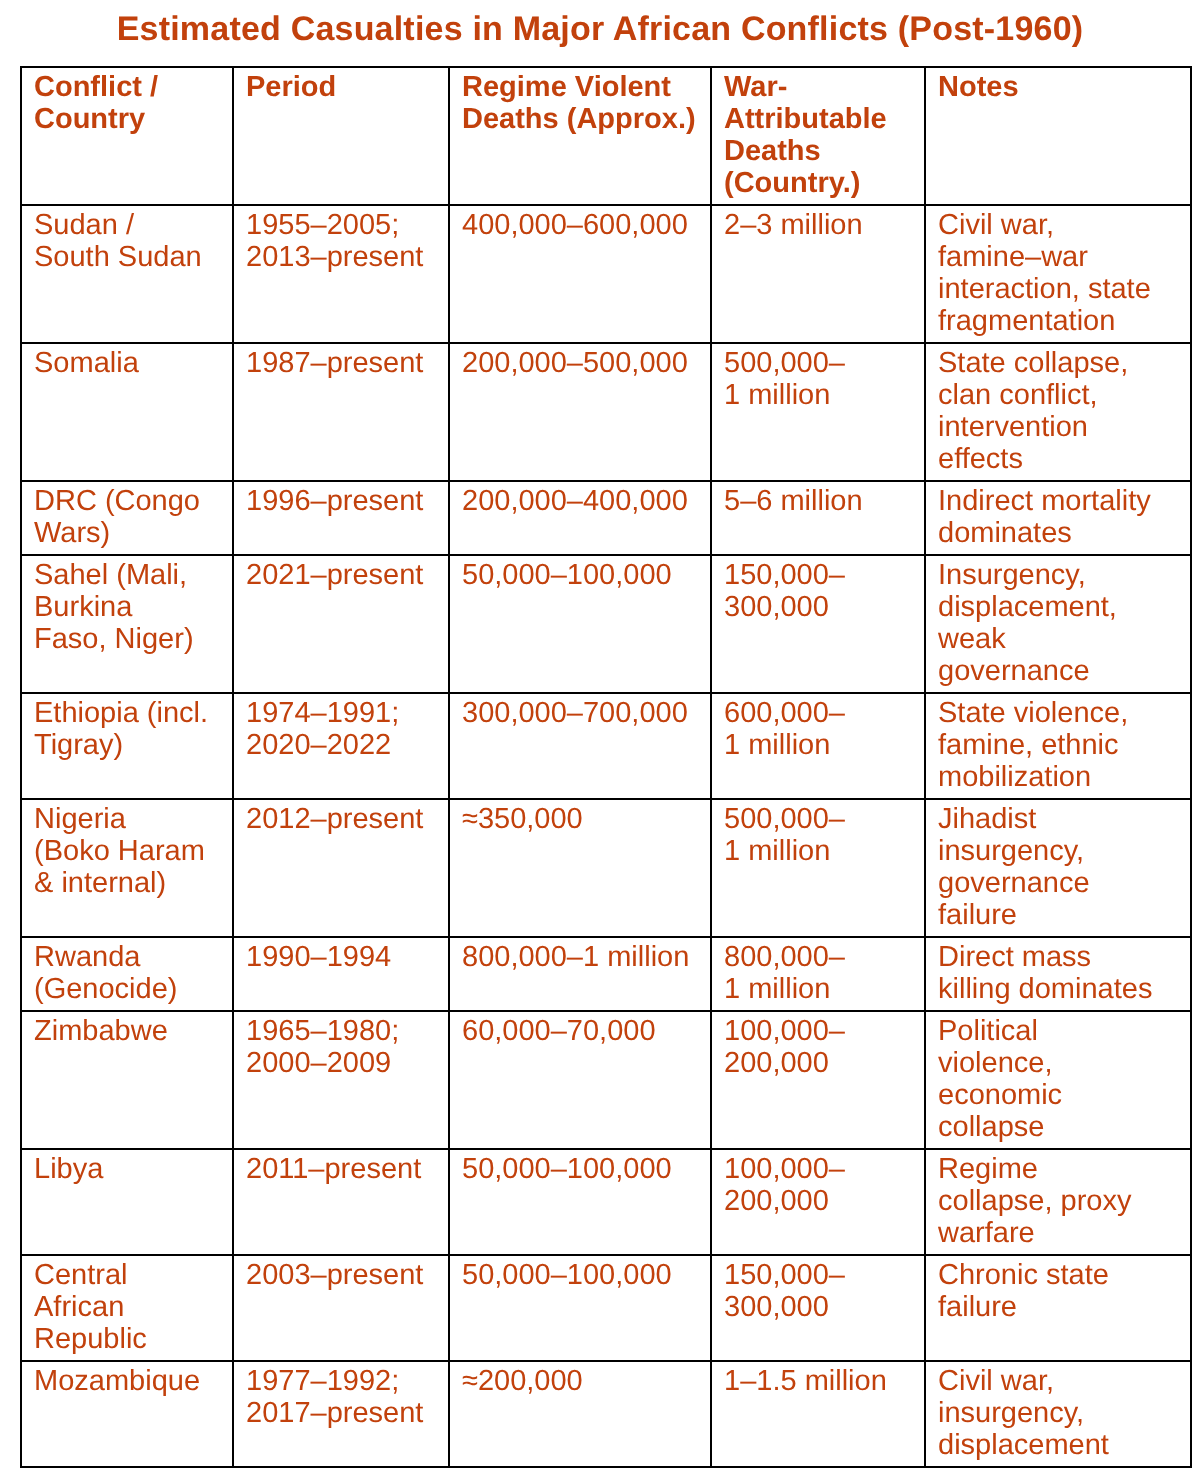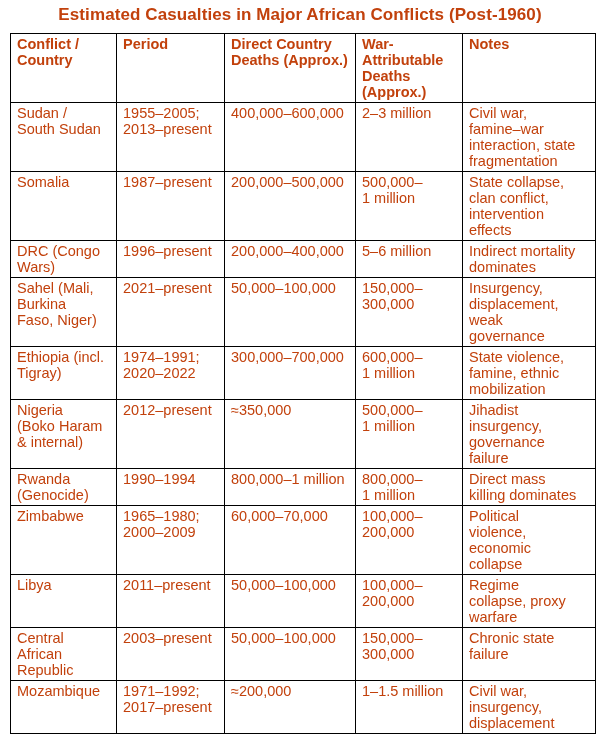--- a/index.html
+++ b/index.html
@@ -67,26 +67,26 @@
         <col class="c2">
         <col class="c3">
         <col class="c4">
         <col class="c5">
     </colgroup>
     <thead>
       <tr>
         <th>Conflict /
 Country</th>
         <th>Period</th>
-        <th>Direct Country
+        <th>Regime Violent
 Deaths (Approx.)</th>
         <th>War-
 Attributable
 Deaths
-(Approx.)</th>
+(Country.)</th>
         <th>Notes</th>
       </tr>
     </thead>
     <tbody>
       <tr>
         <td>Sudan /
 South Sudan</td>
         <td>1955–2005;
 2013–present</td>
         <td>400,000–600,000</td>
@@ -192,21 +192,21 @@
 Republic</td>
         <td>2003–present</td>
         <td>50,000–100,000</td>
         <td>150,000–
 300,000</td>
         <td>Chronic state
 failure</td>
       </tr>
       <tr>
         <td>Mozambique</td>
-        <td>1971–1992;
+        <td>1977–1992;
 2017–present</td>
         <td>≈200,000</td>
         <td>1–1.5 million</td>
         <td>Civil war,
 insurgency,
 displacement</td>
       </tr>
     </tbody>
   </table>
 </div>

